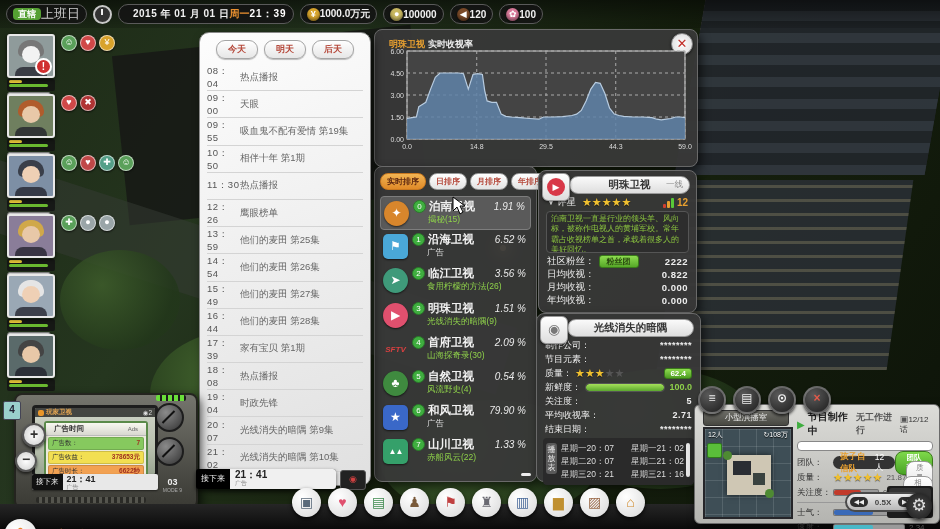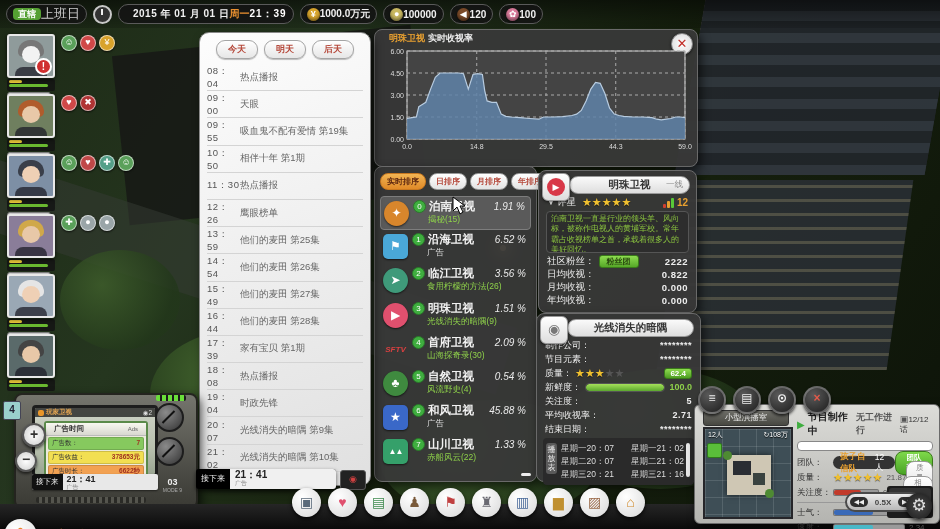--- a/index.html
+++ b/index.html
@@ -68,21 +68,21 @@
   .sched-row{display:flex;align-items:center;height:26.2px;border-bottom:1px solid #d4d4d4;font-size:9.5px;color:#555;}
   .sched-time{width:33px;letter-spacing:.5px;flex:none;}
   .sched-title{color:#666;white-space:nowrap;overflow:hidden;}
 
   
   .dark-panel{position:absolute;background:rgba(56,56,56,.94);border:1px solid #6a6a6a;border-radius:8px;
               box-shadow:3px 4px 10px rgba(0,0,0,.6);z-index:21;}
 
   
   .chart-panel{left:374px;top:29px;width:322px;height:136px;}
-  .chart-title{position:absolute;left:14px;top:2px;font-size:9px;font-weight:bold;}
+  .chart-title{position:absolute;left:14px;top:8px;font-size:9px;font-weight:bold;}
   .chart-title .st{color:#e8a030;} .chart-title .rest{color:#eee;margin-left:3px;}
   .chart-close{position:absolute;right:4px;top:3px;width:20px;height:20px;border-radius:50%;
                background:radial-gradient(#fff,#d8d8d8);border:1px solid #888;color:#c2302a;font-weight:bold;
                font-size:13px;line-height:19px;text-align:center;box-shadow:0 1px 3px rgba(0,0,0,.6);}
   .chart-svg{position:absolute;left:4px;top:17px;}
 
   
   .ranking-panel{left:374px;top:166px;width:163px;height:316px;padding:6px 5px;box-sizing:border-box;}
   .rank-tabs{display:flex;gap:3px;}
   .rank-tab{font-size:8px;padding:2px 6px;border-radius:8px;border:1px solid #999;background:linear-gradient(#fff,#e3e3e3);
@@ -587,21 +587,21 @@
             </div>
             <div class="rank-prog">风流野史(4)</div>
           </div>
         </div>
         <div class="rank-row">
           <div class="rank-icon" style="background: rgb(58, 104, 200);">★</div>
           <div class="rank-main">
             <div class="rank-line1">
               <span class="rank-badge">6</span>
               <span class="rank-name">和风卫视</span>
-              <span class="rank-share">45.88 %</span>
+              <span class="rank-share">79.90 %</span>
             </div>
             <div class="rank-prog muted">广告</div>
           </div>
         </div>
         <div class="rank-row">
           <div class="rank-icon small-glyph" style="background: rgb(53, 160, 106);">▲▲</div>
           <div class="rank-main">
             <div class="rank-line1">
               <span class="rank-badge">7</span>
               <span class="rank-name">山川卫视</span>

